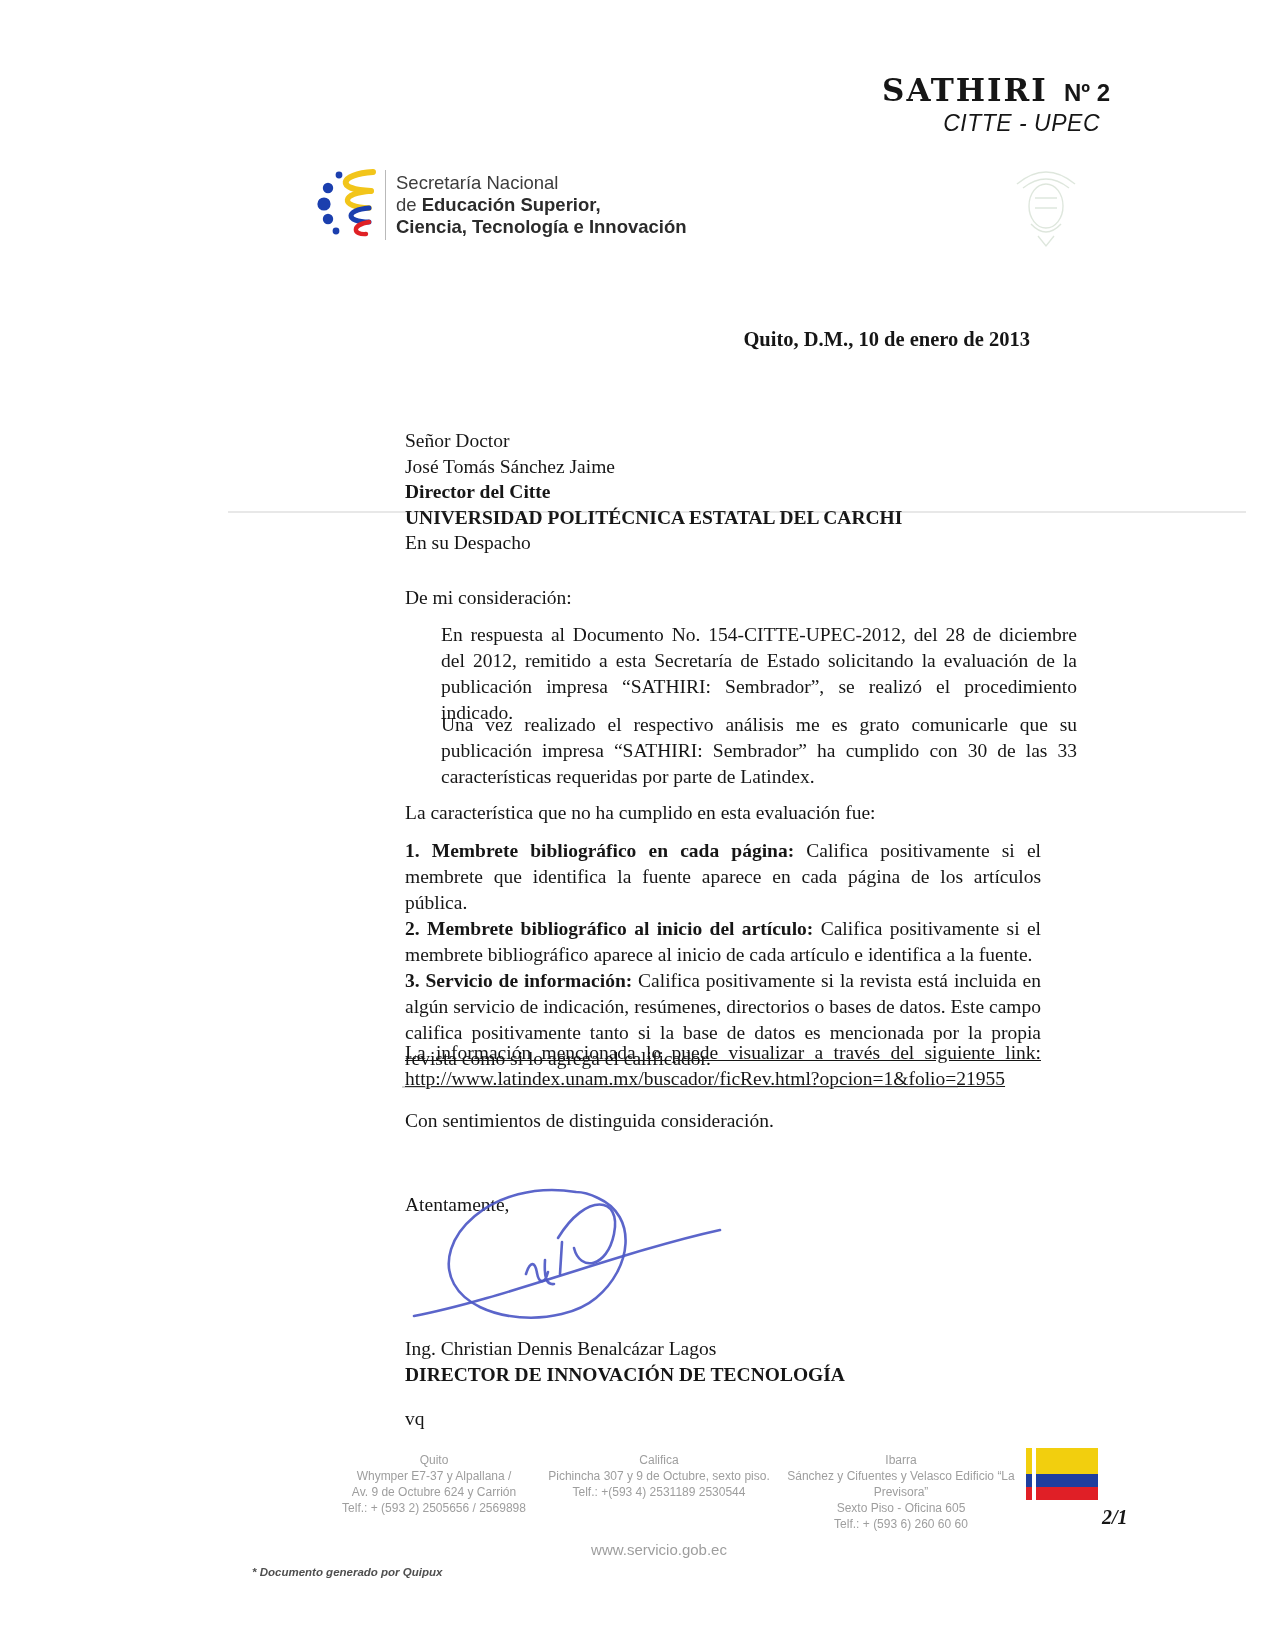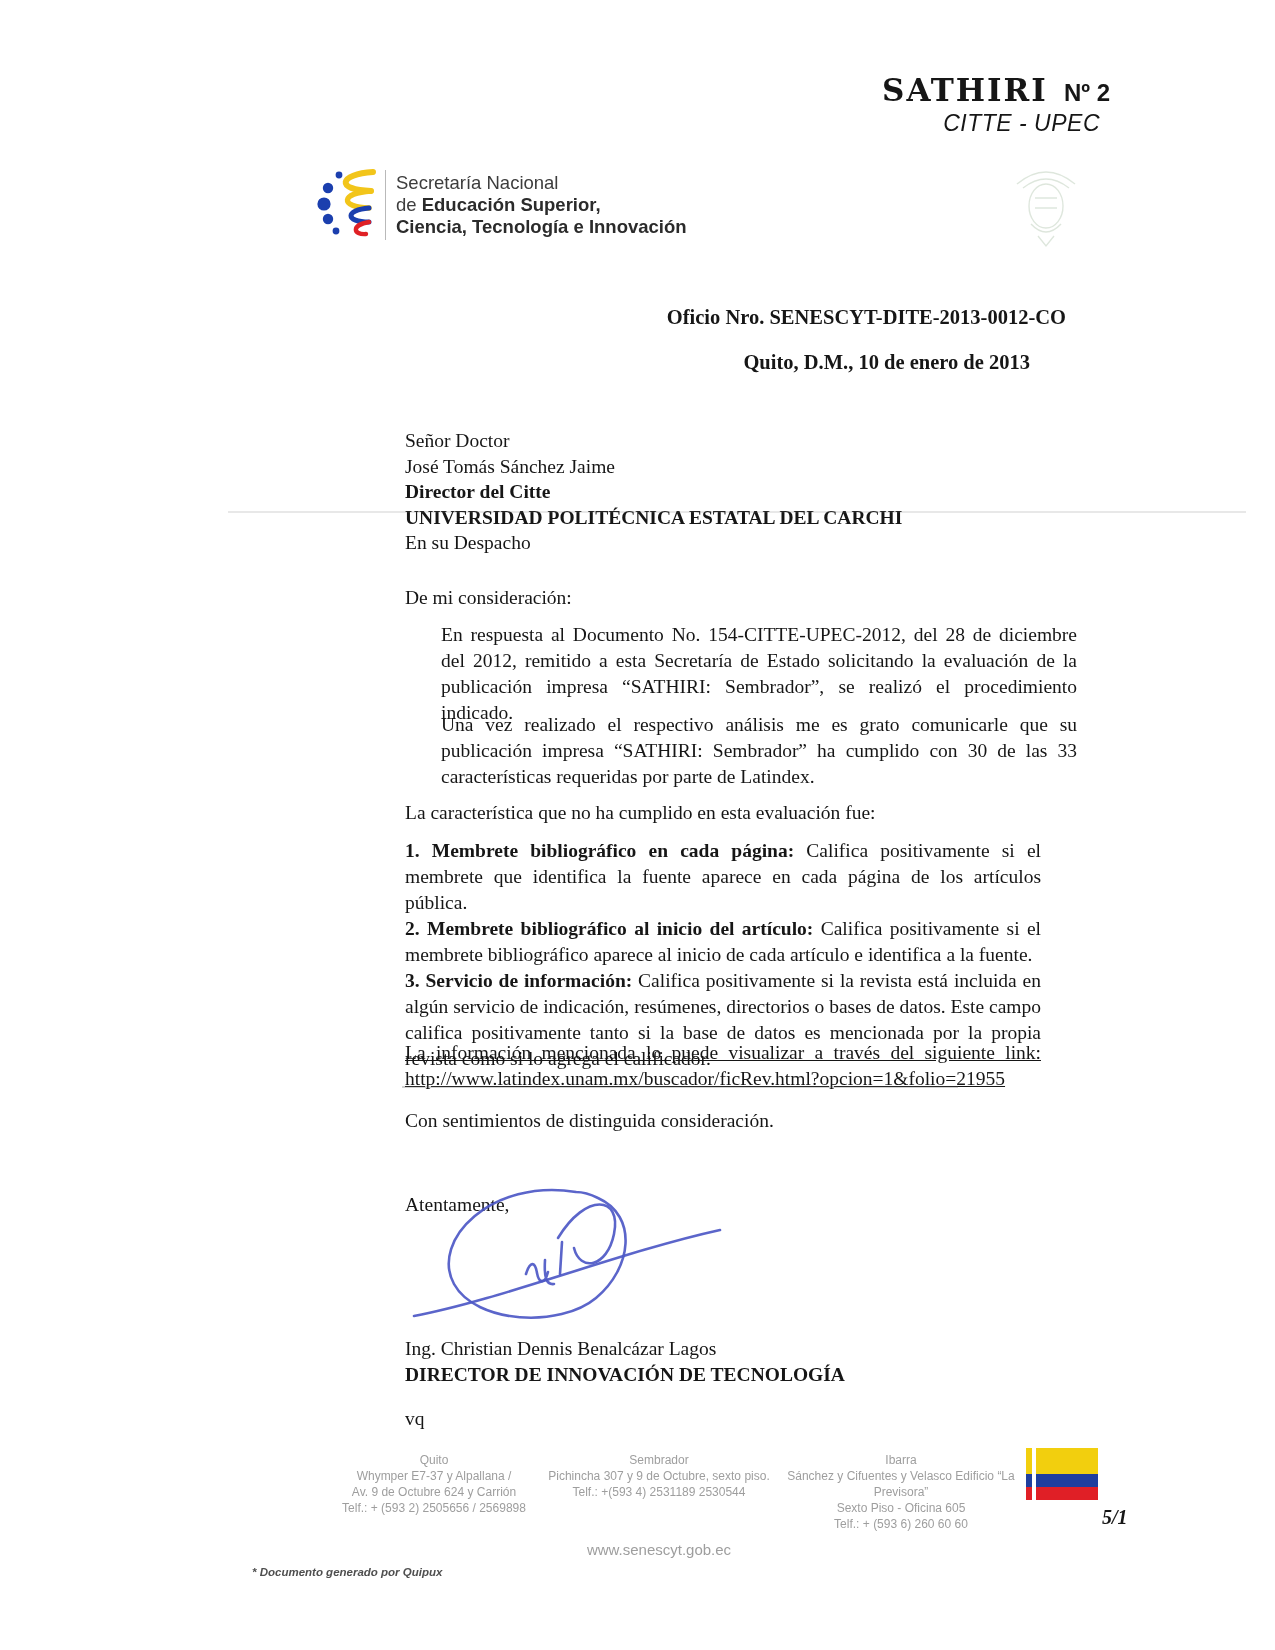--- a/index.html
+++ b/index.html
@@ -110,21 +110,20 @@
   <svg class="watermark" viewBox="0 0 82 92">
     <path class="wm" d="M12,26 Q41,2 70,26"></path>
     <path class="wm" d="M18,30 Q41,12 64,30"></path>
     <ellipse class="wm" cx="41" cy="48" rx="17" ry="22"></ellipse>
     <path class="wm" d="M26,66 Q41,82 56,66"></path>
     <path class="wm" d="M33,78 L41,88 L49,78"></path>
     <path class="wm" d="M30,40 H52 M30,50 H52"></path>
   </svg>
 
   <div class="oficio">
-    <div>Oficio Nro. SENESCYT-DITE-2013-0012-CO</div>
     <div class="date">Quito, D.M., 10 de enero de 2013</div>
   </div>
 
   <div class="body-col addressee">
     <div>Señor Doctor</div>
     <div>José Tomás Sánchez Jaime</div>
     <div class="b">Director del Citte</div>
     <div class="b">UNIVERSIDAD POLITÉCNICA ESTATAL DEL CARCHI</div>
     <div>En su Despacho</div>
   </div>
@@ -166,35 +165,35 @@
   <div class="scanline scan1"></div>
   <div class="scanline scan2"></div>
 
   <div class="office office-quito">
     <div>Quito</div>
     <div>Whymper E7-37 y Alpallana /</div>
     <div>Av. 9 de Octubre 624 y Carrión</div>
     <div>Telf.: + (593 2) 2505656 / 2569898</div>
   </div>
   <div class="office office-guayaquil">
-    <div>Sembrador</div>
+    <div>Califica</div>
     <div>Pichincha 307 y 9 de Octubre, sexto piso.</div>
     <div>Telf.: +(593 4) 2531189  2530544</div>
   </div>
   <div class="office office-ibarra">
     <div>Ibarra</div>
     <div>Sánchez y Cifuentes y Velasco  Edificio “La Previsora”</div>
     <div>Sexto Piso - Oficina 605</div>
     <div>Telf.: + (593 6) 260 60 60</div>
   </div>
 
-  <div class="website">www.senescyt.gob.ec</div>
+  <div class="website">www.servicio.gob.ec</div>
 
   <div class="flag">
     <div class="strip"></div>
     <div class="gap"></div>
     <div class="main"></div>
   </div>
 
-  <div class="page-number">5/1</div>
+  <div class="page-number">2/1</div>
   <div class="quipux-note">* Documento generado por Quipux</div>
 
 </div>
 
 </body></html>

